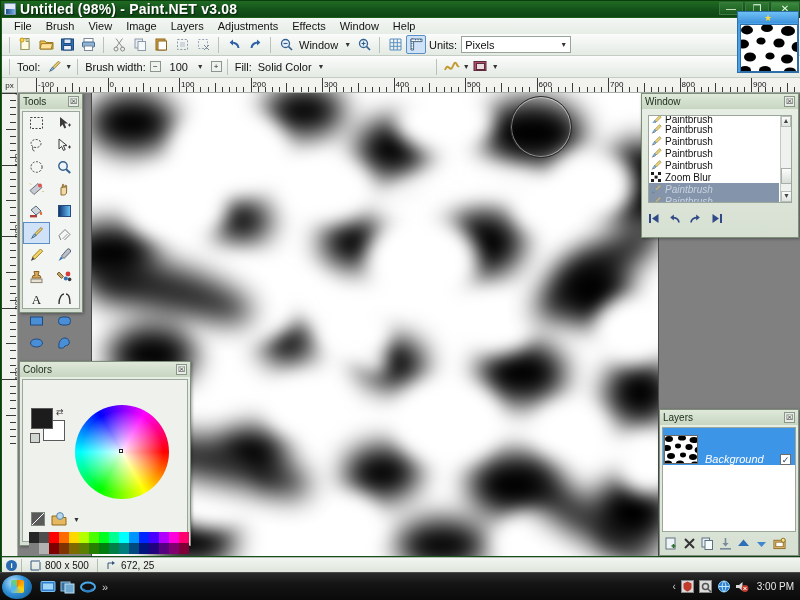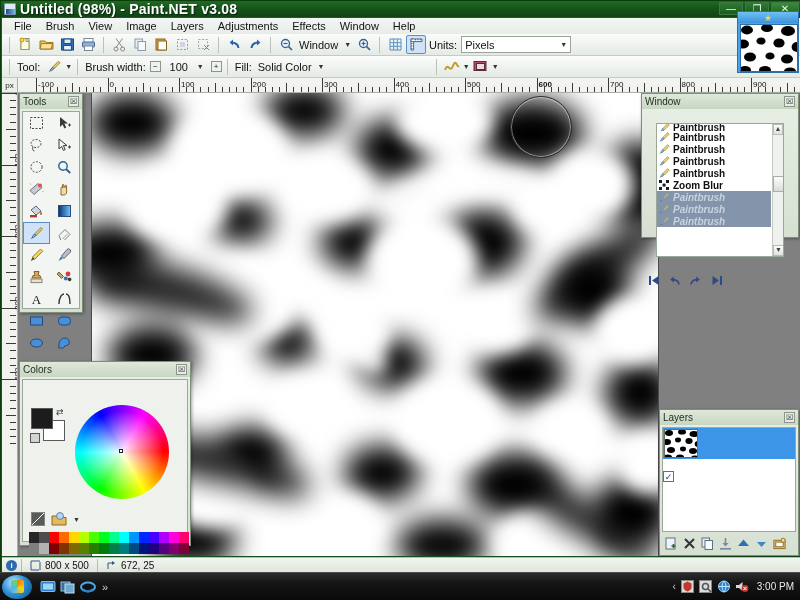--- a/index.html
+++ b/index.html
@@ -93,22 +93,22 @@
 
   
   #toolsPal{ left:18px; top:92px; width:64px; height:220px; }
   .tool-grid{ display:grid; grid-template-columns:repeat(2,1fr); }
   .tcell{ width:27px;height:22px; display:flex;align-items:center;justify-content:center;
     border:1px solid transparent; }
   .tcell.sel{ background:#cfe2f7; border:1px solid #5b8ec4; }
 
   
   #histPal{ left:640px; top:92px; width:158px; height:145px; }
-  .hist-list{ position:relative; height:134px; background:#fff;
-    border:1px solid #9aa79a; margin:14px; overflow:hidden;font-weight:bold; }
+  .hist-list{ position:relative; height:88px; background:#fff;
+    border:1px solid #9aa79a; margin:6px; overflow:hidden; }
   .hist-row{ height:12px; display:flex; align-items:center; gap:3px;
     padding-left:2px; font-size:10px; color:#111; }
   .hist-row.undone{ background:#8494ab; color:#c9d3e0; font-style:italic; }
   .hist-row.clip{ height:7px; overflow:hidden; }
   .hist-ico{ width:11px;height:10px; position:relative; flex:none; }
   .hist-sb{ position:absolute; right:0; top:0; width:11px; height:100%;
     background:#eff1ef; border-left:1px solid #c3c8c3; }
   .hist-sb .arr{ height:11px; font-size:7px; text-align:center; color:#444;
     background:linear-gradient(180deg,#fafbfa,#dfe3df); border:1px solid #b7bdb7;}
   .hist-sb .thumb{ position:absolute; top:52px; left:0; width:11px;height:16px;
@@ -145,21 +145,21 @@
   .col-icons{ position:absolute; left:8px; top:132px; display:flex; gap:6px; align-items:center;}
   .ci{ width:14px;height:14px; border:1px solid #7c867c; background:#e8ece8;}
   .palette-strip{ position:absolute; left:6px; top:152px; width:160px; }
   .pstrip-row{ display:flex; height:11px; }
   .pstrip-row i{ flex:1; display:block; }
 
   
   #layersPal{ left:658px; top:408px; width:140px; height:147px; }
   .layer-list{ background:#fff; border:1px solid #9aa79a; margin:2px; height:105px;
     position:relative; }
-  .layer-row{ height:31px; display:flex; align-items:flex-start; background:#3d95e8;flex-direction:column; }
+  .layer-row{ height:37px; display:flex; align-items:flex-end; background:#3d95e8; }
   .layer-thumb{ width:34px;height:29px; margin:1px; border:1px solid #6a6a6a; overflow:hidden;
     background:#fff; flex:none; }
   .layer-name{ flex:1; color:#fff; font-style:italic; font-size:11px; padding-left:6px;}
   .layer-chk{ width:11px;height:11px; background:#fff; border:1px solid #6d6d6d;
     margin-right:4px; font-size:9px; line-height:10px; text-align:center; color:#1a3c6b;}
   .layer-btns{ display:flex; gap:3px; padding:2px 4px; align-items:center; }
   .lbt{ width:15px;height:15px; display:flex;align-items:center;justify-content:center;
     font-size:11px; color:#333; border:1px solid transparent;}
 
   
@@ -462,21 +462,21 @@
         <div class="rtick" style="left: 454.15px; top: 9px; width: 1px; height: 6px;"></div>
         <div class="rtick" style="left: 461.3px; top: 9px; width: 1px; height: 6px;"></div>
         <div class="rtick" style="left: 468.45px; top: 9px; width: 1px; height: 6px;"></div>
         <div class="rtick" style="left: 475.6px; top: 9px; width: 1px; height: 6px;"></div>
         <div class="rtick" style="left: 482.75px; top: 5px; width: 1px; height: 10px;"></div>
         <div class="rtick" style="left: 489.9px; top: 9px; width: 1px; height: 6px;"></div>
         <div class="rtick" style="left: 497.05px; top: 9px; width: 1px; height: 6px;"></div>
         <div class="rtick" style="left: 504.2px; top: 9px; width: 1px; height: 6px;"></div>
         <div class="rtick" style="left: 511.35px; top: 9px; width: 1px; height: 6px;"></div>
         <div class="rtick" style="left: 518.5px; top: 0px; width: 1px; height: 15px;"></div>
-        <div class="rlab" style="left: 520.5px; top: 2px; font-weight: bold;">600</div>
+        <div class="rlab" style="left: 520.5px; top: 2px;">600</div>
         <div class="rtick" style="left: 525.65px; top: 9px; width: 1px; height: 6px;"></div>
         <div class="rtick" style="left: 532.8px; top: 9px; width: 1px; height: 6px;"></div>
         <div class="rtick" style="left: 539.95px; top: 9px; width: 1px; height: 6px;"></div>
         <div class="rtick" style="left: 547.1px; top: 9px; width: 1px; height: 6px;"></div>
         <div class="rtick" style="left: 554.25px; top: 5px; width: 1px; height: 10px;"></div>
         <div class="rtick" style="left: 561.4px; top: 9px; width: 1px; height: 6px;"></div>
         <div class="rtick" style="left: 568.55px; top: 9px; width: 1px; height: 6px;"></div>
         <div class="rtick" style="left: 575.7px; top: 9px; width: 1px; height: 6px;"></div>
         <div class="rtick" style="left: 582.85px; top: 9px; width: 1px; height: 6px;"></div>
         <div class="rtick" style="left: 590px; top: 0px; width: 1px; height: 15px;"></div>

